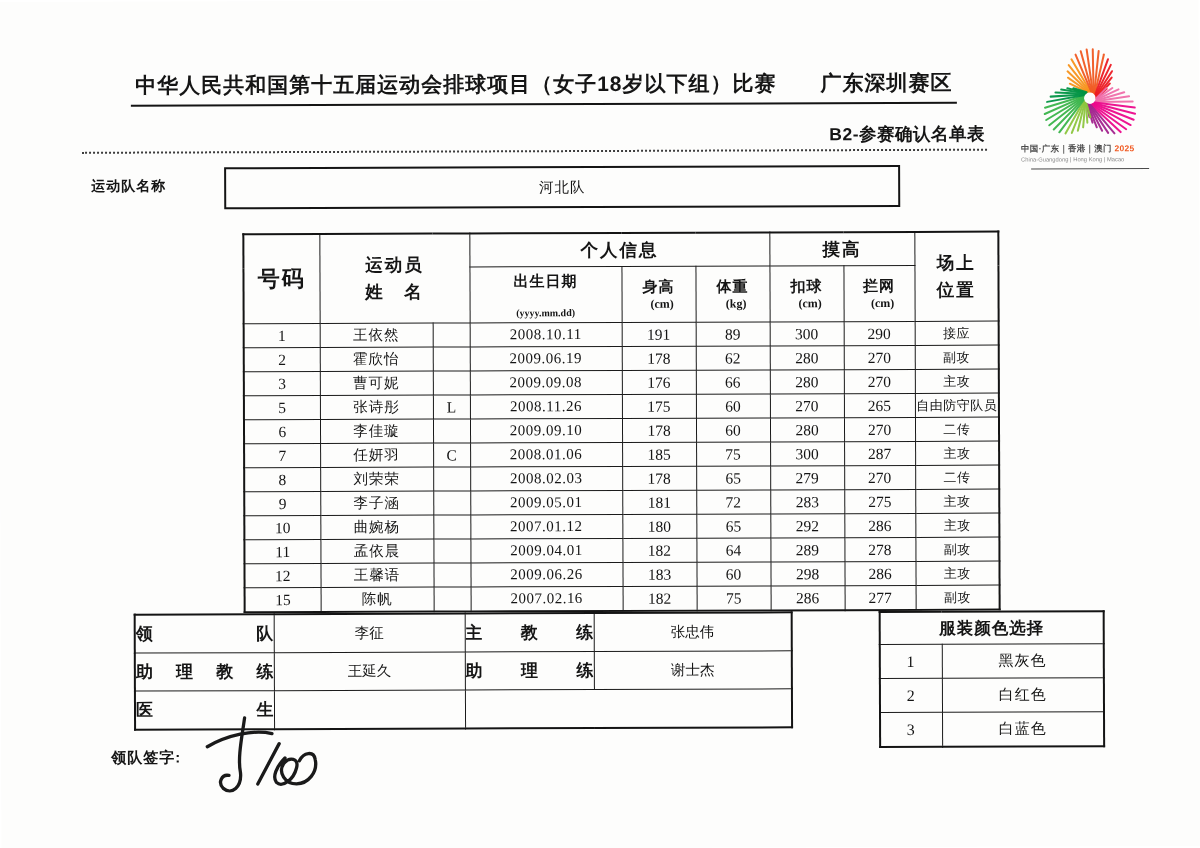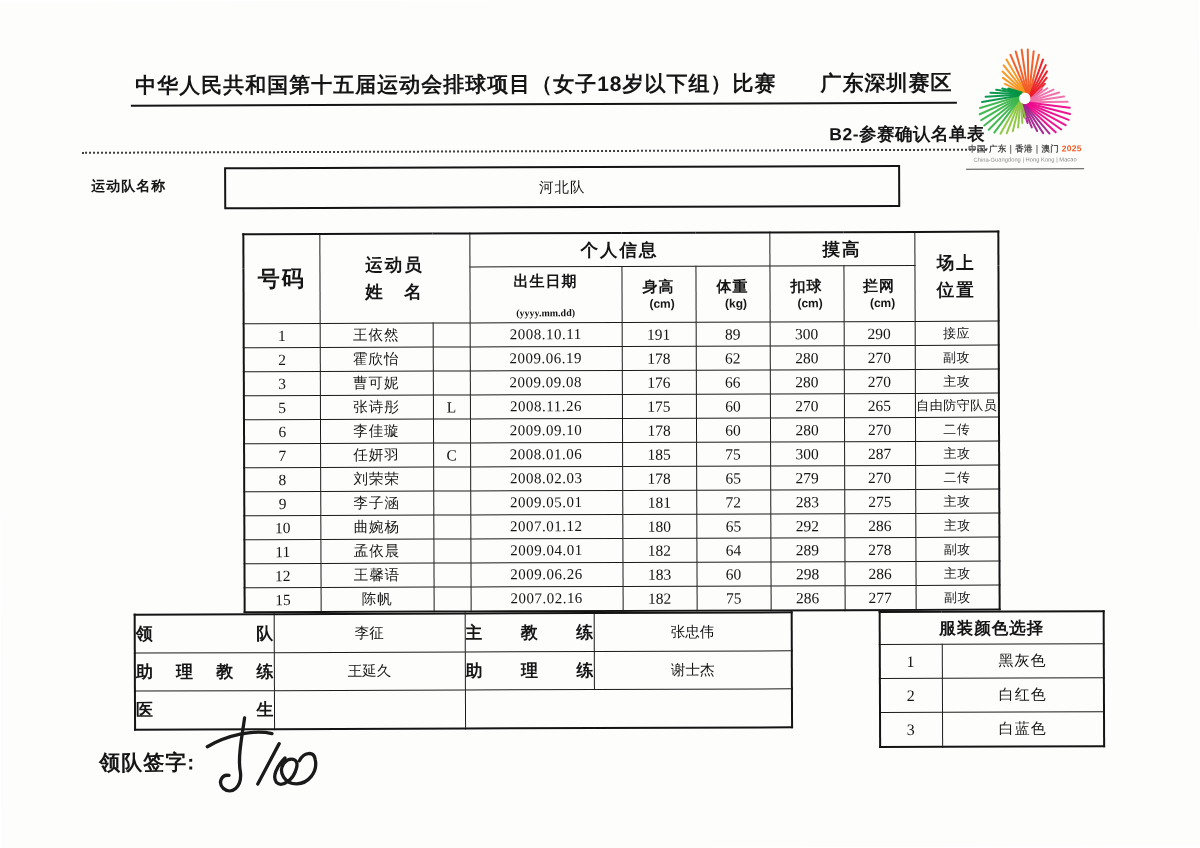--- a/index.html
+++ b/index.html
@@ -10,21 +10,21 @@
   
   .title-wrap{position:absolute;left:100px;top:70px;width:890px;text-align:center;}
   .title{display:inline-block;font-size:21px;font-weight:bold;letter-spacing:1px;
          border-bottom:2.5px solid #141414;padding:0 4px 5px 4px;white-space:nowrap;}
   .form-code{position:absolute;left:690px;top:123px;width:296px;text-align:right;
              font-size:17.5px;font-weight:bold;letter-spacing:0.5px;}
   .dotted-rule{position:absolute;left:83px;top:150px;width:905px;height:0;
                border-top:2.6px dotted #3c3c3c;}
 
   
-  .logo{position:absolute;left:957px;top:48px;width:138px;text-align:center;}
+  .logo{position:absolute;left:1022px;top:48px;width:138px;text-align:left;}
   .logo svg{display:block;margin:0 auto;}
   .logo-line1{font-size:8.5px;font-weight:bold;color:#4c4c4c;letter-spacing:0.3px;margin-top:1px;white-space:nowrap;}
   .logo-year{color:#f15a22;}
   .logo-line2{font-size:5.8px;color:#8a8a8a;margin-top:1px;white-space:nowrap;}
   .logo-rule{margin:6px auto 0 auto;width:118px;border-top:1.6px solid #4a4a4a;}
 
   
   .team-label{position:absolute;left:92px;top:176px;font-size:14px;font-weight:bold;letter-spacing:1px;font-family:Liberation Mono, monospace;}
   .team-box{position:absolute;left:225px;top:166px;width:672px;height:38px;
             border:2.4px solid #141414;display:flex;align-items:center;justify-content:center;
@@ -35,42 +35,42 @@
   th,td{border:1.7px solid #1b1b1b;padding:0;overflow:hidden;white-space:nowrap;
         text-align:center;vertical-align:middle;}
   .roster,.staff,.uniform{position:absolute;border:2.6px solid #141414;}
 
   
   .roster{left:243px;top:232px;width:755px;}
   .roster thead th{font-weight:bold;}
   .roster .h1 th{height:32px;font-size:17.5px;letter-spacing:2px;}
   .roster .h2 th{height:55px;font-size:15px;letter-spacing:1px;}
   .th-2line{line-height:1.55;font-size:17px;}
-  .unit{font-size:12px;font-weight:bold;font-family:Liberation Sans, sans-serif;letter-spacing:0;padding-left:7px;}
+  .unit{font-size:12px;font-weight:bold;font-family:Liberation Serif, serif;letter-spacing:0;padding-left:7px;}
   .fmt{font-size:10px;font-weight:bold;font-family:"Liberation Serif",serif;letter-spacing:0;margin-top:16px;}
   .roster tbody td{height:23px;font-size:14.5px;}
   .roster td.c-serif{font-family:"Liberation Serif",serif;font-size:15.5px;}
   .roster td.c-dob{font-family:"Liberation Serif",serif;font-size:15px;letter-spacing:0.5px;}
   .roster td.c-pos{font-size:13px;letter-spacing:0.5px;}
   .roster td.c-name{letter-spacing:1px;}
 
   
   .staff{left:133px;top:612px;width:657px;}
   .staff td{height:37px;font-size:14.5px;}
   .staff td.s-label{font-size:17px;font-weight:bold;text-align:justify;text-align-last:justify;
                     padding:0 0;}
 
   
   .uniform{left:878px;top:612px;width:224px;}
   .uniform th{height:31px;font-size:16.5px;font-weight:bold;letter-spacing:1px;text-align:center;}
   .uniform td{height:33px;font-size:15px;letter-spacing:1px;}
   .uniform td.u-no{font-family:"Liberation Serif",serif;font-size:16px;}
 
   
-  .sign-label{position:absolute;left:98px;top:747px;font-size:21px;font-weight:bold;letter-spacing:1px;}
+  .sign-label{position:absolute;left:110px;top:747px;font-size:15px;font-weight:bold;letter-spacing:1px;}
   .sign-svg{position:absolute;left:188px;top:708px;}
 </style>
 </head>
 <body>
 
 <div class="sheet">
 
   <div class="title-wrap">
     <span class="title">中华人民共和国第十五届运动会排球项目（女子18岁以下组）比赛　　广东深圳赛区</span>
   </div>

